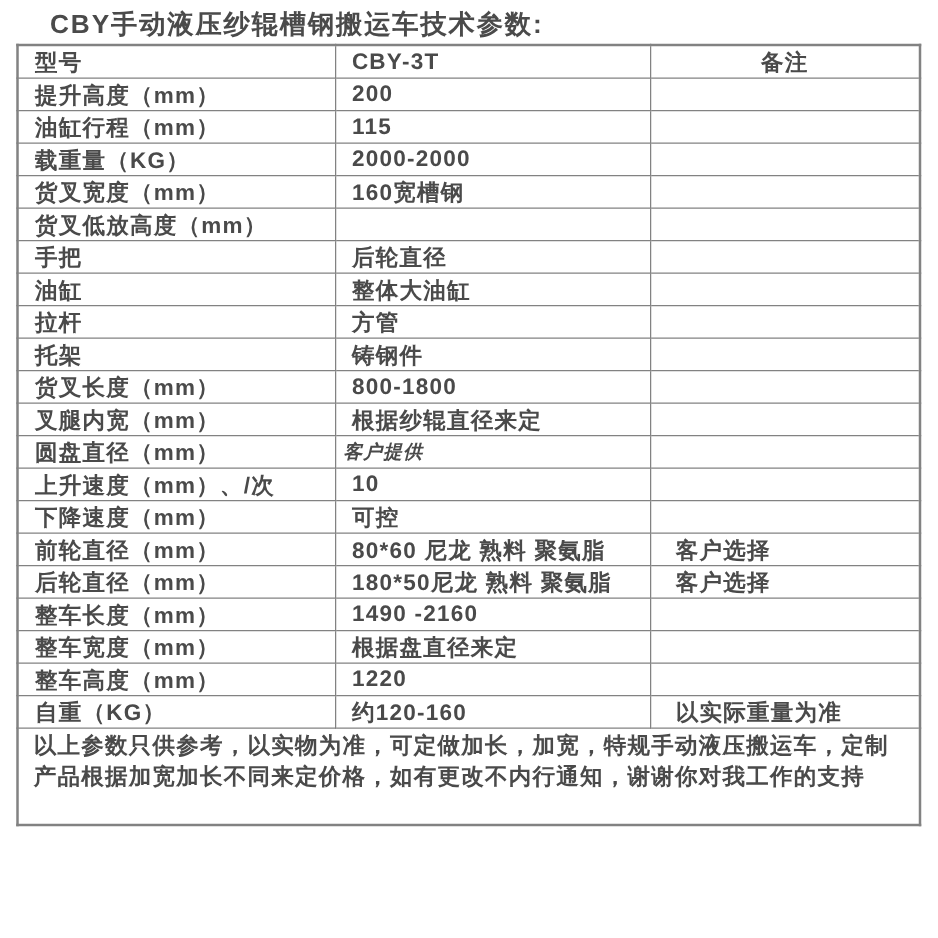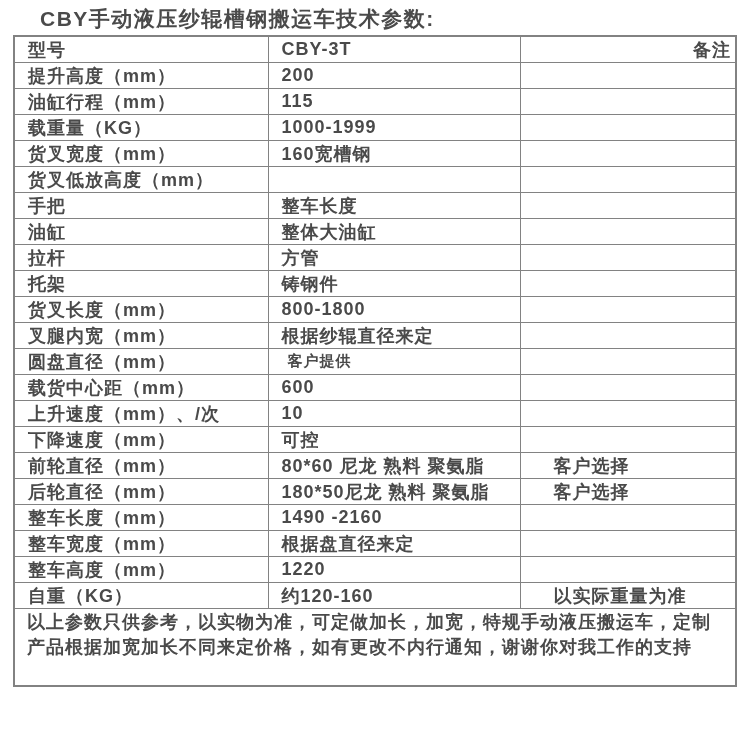--- a/index.html
+++ b/index.html
@@ -37,23 +37,23 @@
     height:25px;
     padding:0 4px 0 13px;
     font-size:18px;
     font-weight:bold;
     color:var(--text);
     letter-spacing:1px;
     white-space:nowrap;
     overflow:hidden;
     vertical-align:middle;
   }
-  td.cell-remark{padding-left:33px;}
-  thead td.cell-remark{text-align:right;padding-left:4px;}
-  td.small{font-size:15px;padding-left:19px;letter-spacing:1px;}
+  td.cell-remark{padding-left:20px;}
+  thead td.cell-remark{text-align:center;padding-left:4px;}
+  td.small{font-size:15px;padding-left:6px;letter-spacing:1px;font-style:italic;}
   td.footer-cell{
     height:74px;
     white-space:normal;
     line-height:25px;
     padding:1px 10px 1px 12px;
     font-size:18px;
     letter-spacing:1px;
     vertical-align:top;
   }
 </style>
@@ -82,36 +82,36 @@
           <td class="cell-value">200</td>
           <td class="cell-remark"></td>
         </tr>
         <tr>
           <td class="cell-label">油缸行程（mm）</td>
           <td class="cell-value">115</td>
           <td class="cell-remark"></td>
         </tr>
         <tr>
           <td class="cell-label">载重量（KG）</td>
-          <td class="cell-value">1000-1999</td>
+          <td class="cell-value">2000-2000</td>
           <td class="cell-remark"></td>
         </tr>
         <tr>
           <td class="cell-label">货叉宽度（mm）</td>
           <td class="cell-value">160宽槽钢</td>
           <td class="cell-remark"></td>
         </tr>
         <tr>
           <td class="cell-label">货叉低放高度（mm）</td>
           <td class="cell-value"></td>
           <td class="cell-remark"></td>
         </tr>
         <tr>
           <td class="cell-label">手把</td>
-          <td class="cell-value">整车长度</td>
+          <td class="cell-value">后轮直径</td>
           <td class="cell-remark"></td>
         </tr>
         <tr>
           <td class="cell-label">油缸</td>
           <td class="cell-value">整体大油缸</td>
           <td class="cell-remark"></td>
         </tr>
         <tr>
           <td class="cell-label">拉杆</td>
           <td class="cell-value">方管</td>
@@ -128,25 +128,20 @@
           <td class="cell-remark"></td>
         </tr>
         <tr>
           <td class="cell-label">叉腿内宽（mm）</td>
           <td class="cell-value">根据纱辊直径来定</td>
           <td class="cell-remark"></td>
         </tr>
         <tr>
           <td class="cell-label">圆盘直径（mm）</td>
           <td class="cell-value small">客户提供</td>
-          <td class="cell-remark"></td>
-        </tr>
-        <tr>
-          <td class="cell-label">载货中心距（mm）</td>
-          <td class="cell-value">600</td>
           <td class="cell-remark"></td>
         </tr>
         <tr>
           <td class="cell-label">上升速度（mm）、/次</td>
           <td class="cell-value">10</td>
           <td class="cell-remark"></td>
         </tr>
         <tr>
           <td class="cell-label">下降速度（mm）</td>
           <td class="cell-value">可控</td>

